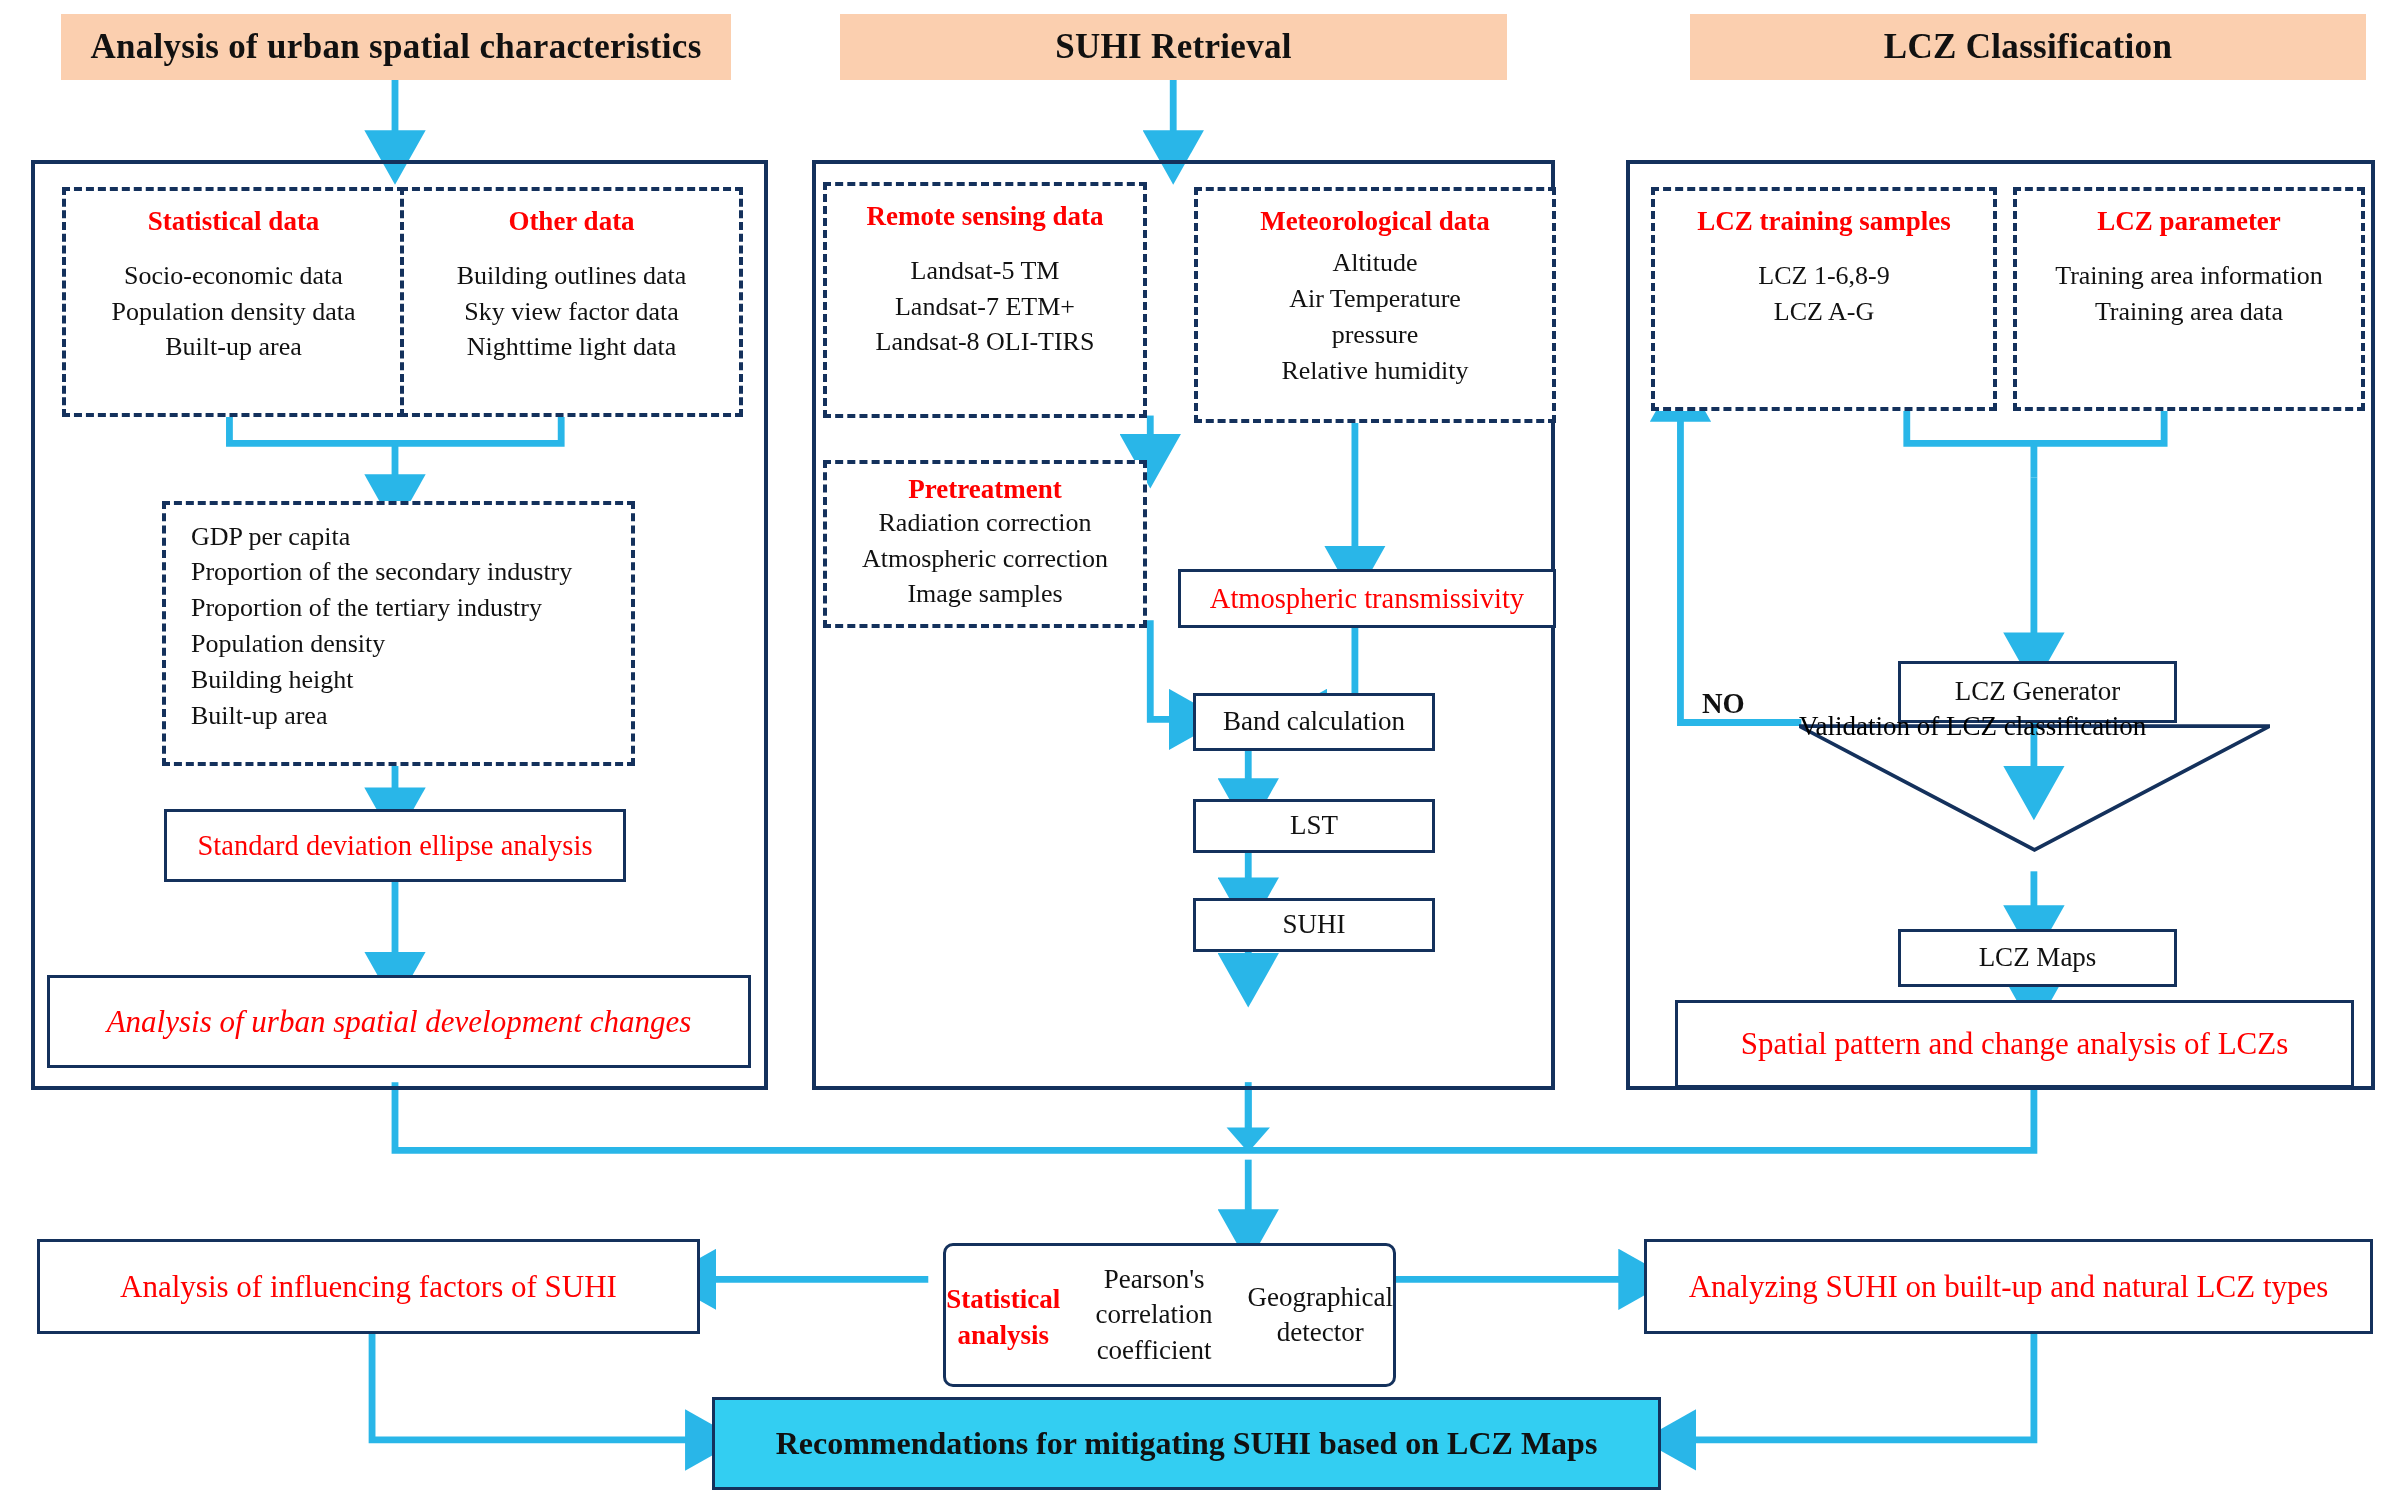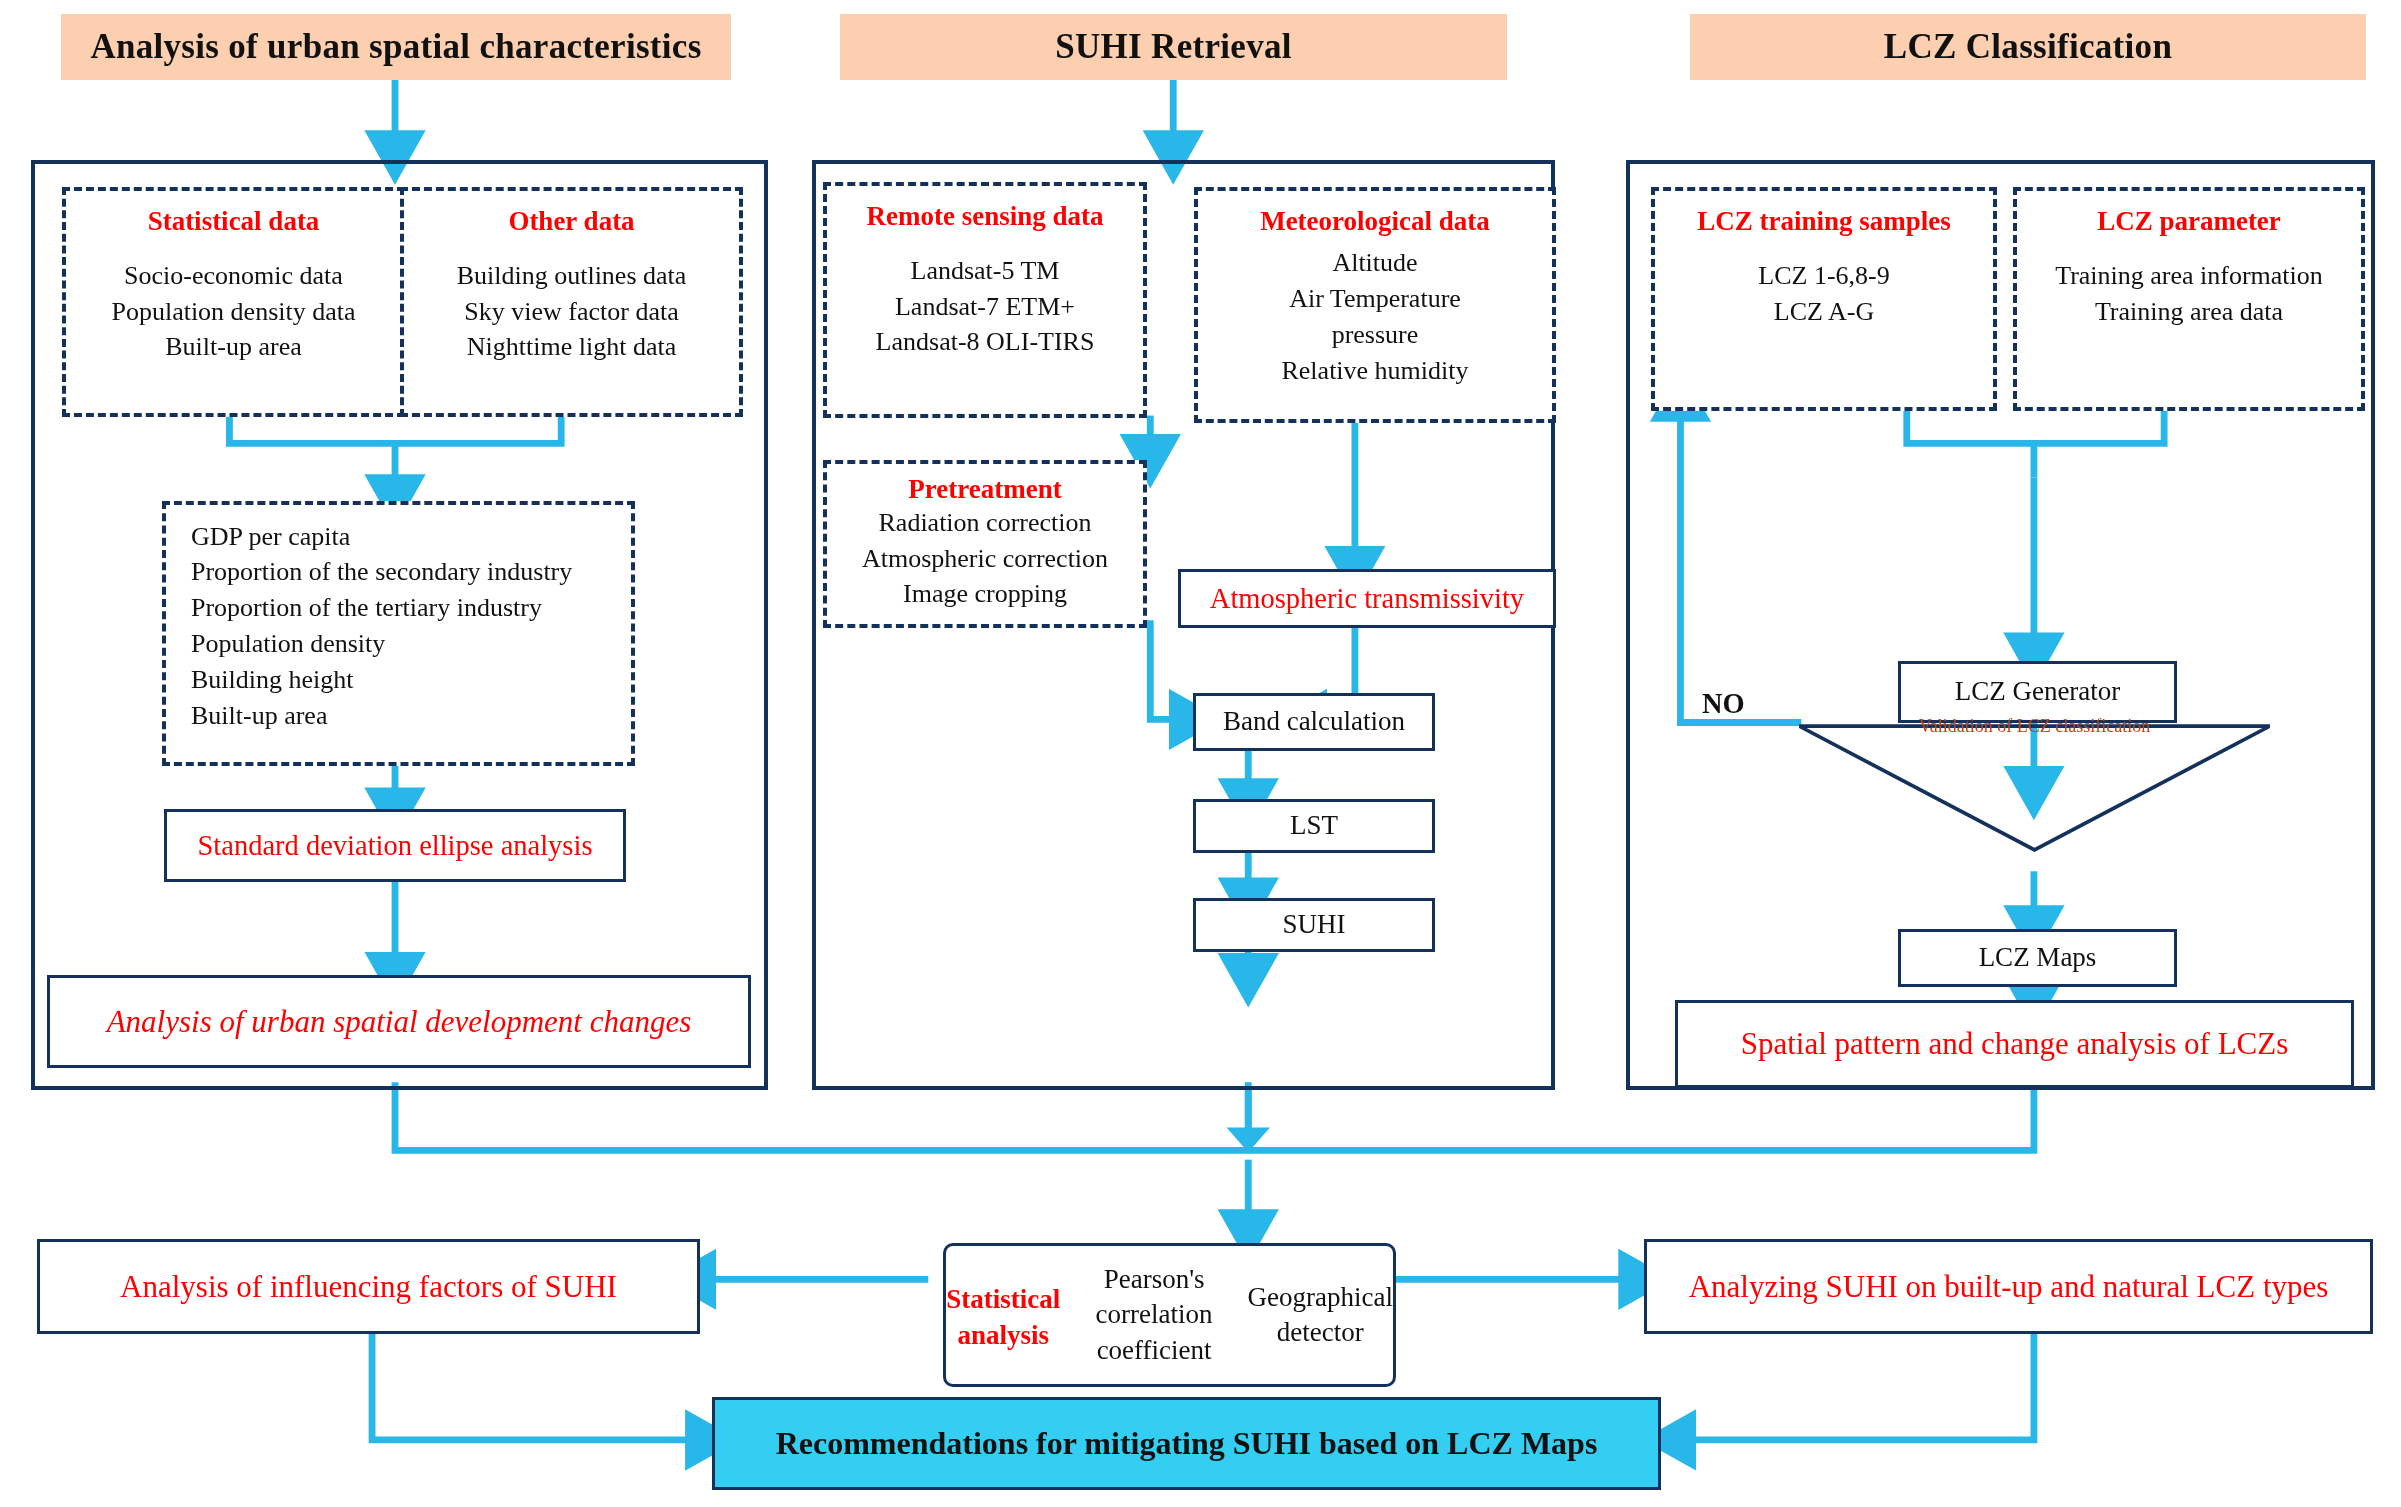--- a/index.html
+++ b/index.html
@@ -19,21 +19,21 @@
   .ttl{color:#FF0000;font-weight:bold;font-size:27px;line-height:1.1;text-align:center;}
   .ln{color:#111111;font-size:26px;line-height:1.38;text-align:center;white-space:nowrap;}
   .ln.left{text-align:left;width:100%;padding-left:25px;box-sizing:border-box;}
   .redtxt{color:#FF0000;font-size:28.5px;line-height:1.3;text-align:center;}
   .blktxt{color:#111111;font-size:27px;line-height:1.3;}
   .bigred{color:#FF0000;font-size:31px;line-height:1.35;}
   .bigblk{color:#111111;font-weight:bold;font-size:32px;line-height:1.3;}
   .nolabel{position:absolute;font-weight:bold;font-size:28.5px;color:#111;}
   .diamond-wrap{position:absolute;}
   .diamond-label{position:absolute;left:0;top:0;width:100%;height:100%;
-        display:flex;align-items:center;justify-content:center;font-size:18px;color:#c2410c;}
+        display:flex;align-items:center;font-size:27px;color:#000000;}
   .pad{padding-top:16px;}
   .gap{height:21px;}
 </style>
 </head>
 <body>
 
 <div id="stage">
 
   <svg id="wires" viewBox="0 0 3872 2430">
     <defs>
@@ -159,21 +159,21 @@
     <div class="ln" style="margin-top:8.7px;">Altitude</div>
     <div class="ln">Air Temperature</div>
     <div class="ln">pressure</div>
     <div class="ln">Relative humidity</div>
   </div>
 
   <div class="dashbox" style="left:823px;top:460px;width:316px;height:160px;">
     <div class="ttl" style="padding-top:11px;">Pretreatment</div>
     <div class="ln">Radiation correction</div>
     <div class="ln">Atmospheric correction</div>
-    <div class="ln">Image cropping</div>
+    <div class="ln">Image samples</div>
   </div>
 
   <div class="solidbox" style="left:1178px;top:569px;width:372px;height:53px;">
     <span class="redtxt">Atmospheric transmissivity</span>
   </div>
 
   <div class="solidbox" style="left:1193px;top:693px;width:236px;height:52px;">
     <span class="blktxt">Band calculation</span>
   </div>
 

